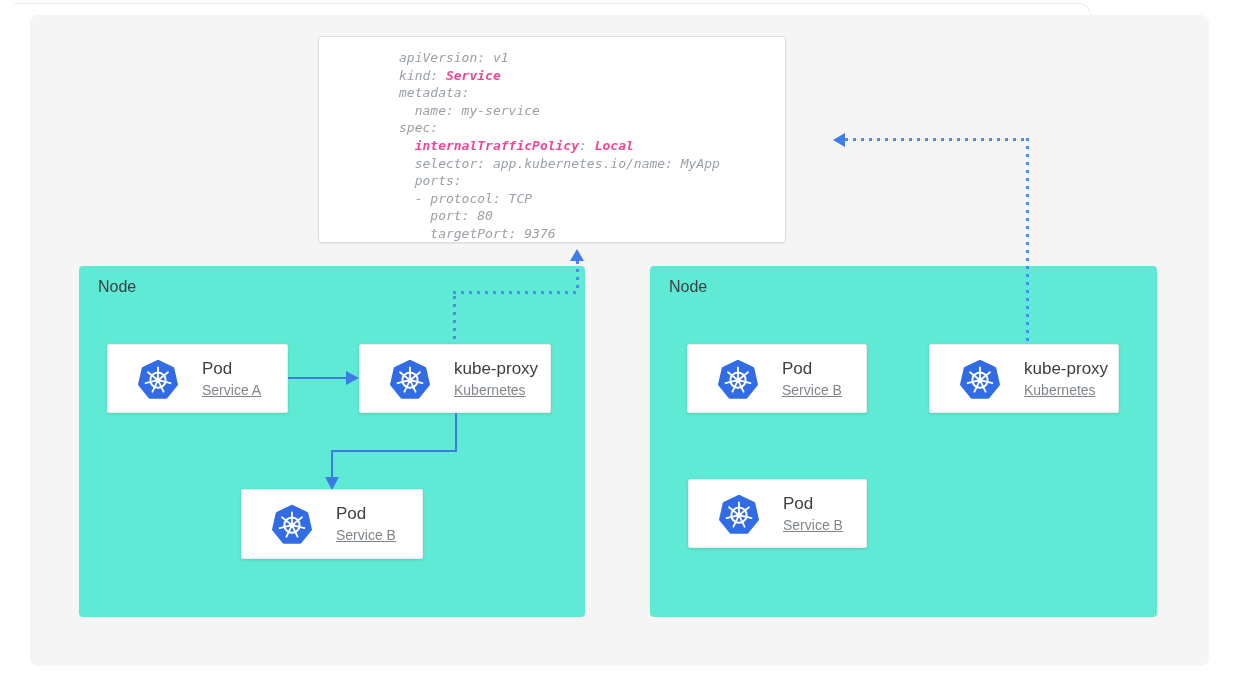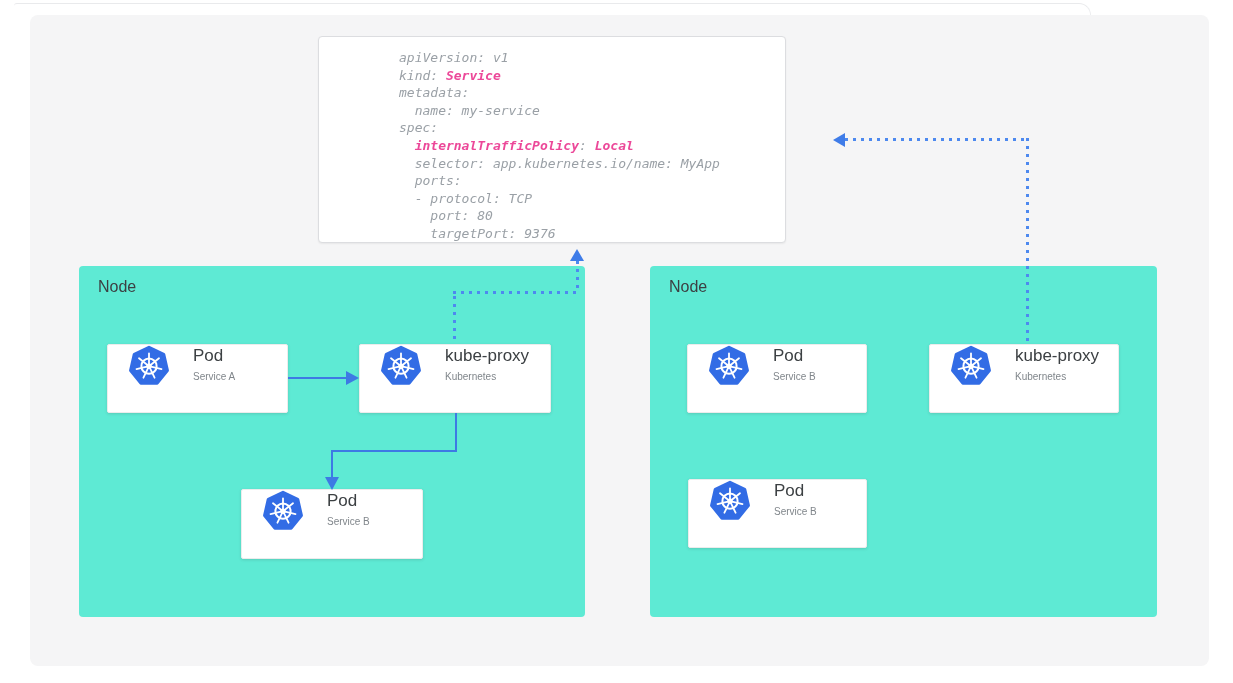--- a/index.html
+++ b/index.html
@@ -16,25 +16,25 @@
              box-shadow:0 1px 2px rgba(0,0,0,0.06);box-sizing:border-box;}
   .yaml-code{margin:0;padding:12px 10px 0 80px;font-family:"DejaVu Sans Mono",monospace;
              font-style:italic;font-size:13px;line-height:17.6px;color:#9aa0a6;white-space:pre;}
   .yaml-code .bold{font-weight:700;color:#ec4899;}
   
   .node{position:absolute;background:#5eead4;border-radius:4px;}
   .node-label{position:absolute;left:19px;top:12px;font-size:16px;color:#3c4043;}
   
   .comp-box{position:absolute;background:#ffffff;border:1px solid #ececec;border-radius:2px;
             box-shadow:0 1px 3px rgba(60,64,67,0.18);box-sizing:border-box;
-            display:flex;align-items:flex-start;padding-left:21px;}
+            display:flex;align-items:center;padding-left:30px;}
   .k8s-icon{width:40px;height:40px;flex:0 0 40px;}
   .comp-text{margin-left:24px;}
   .comp-title{font-size:17px;color:#3c4043;line-height:22px;}
-  .comp-sub{font-size:10px;color:#80868b;line-height:20px;}
+  .comp-sub{font-size:14px;color:#80868b;line-height:20px;text-decoration:underline;}
   
   .hline{position:absolute;height:2px;background:#3d7ae4;}
   .vline{position:absolute;width:2px;background:#3d7ae4;}
   .hdot{position:absolute;height:3px;
         background-image:repeating-linear-gradient(to right,#4d89ef 0,#4d89ef 3px,transparent 3px,transparent 8px);}
   .vdot{position:absolute;width:3px;
         background-image:repeating-linear-gradient(to bottom,#4d89ef 0,#4d89ef 3px,transparent 3px,transparent 8px);}
   .tri{position:absolute;width:0;height:0;}
   .tri-right{border-top:7px solid transparent;border-bottom:7px solid transparent;border-left:13px solid #3d7ae4;}
   .tri-down{border-left:7px solid transparent;border-right:7px solid transparent;border-top:13px solid #3d7ae4;}

